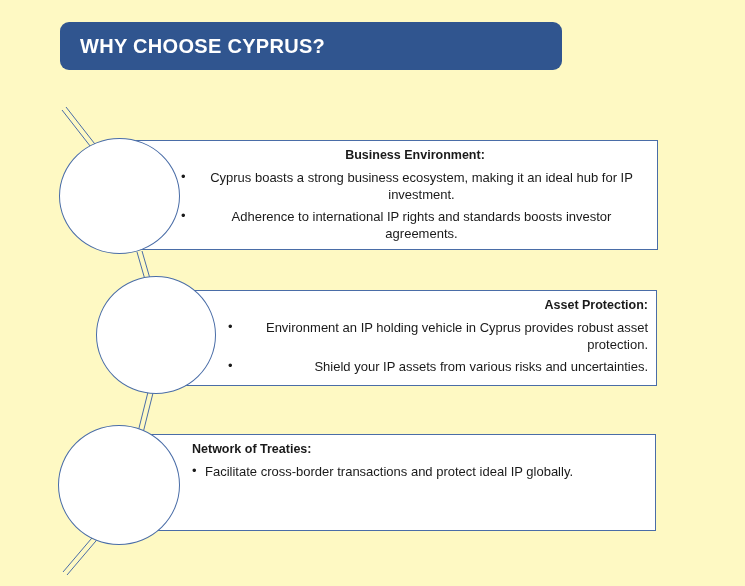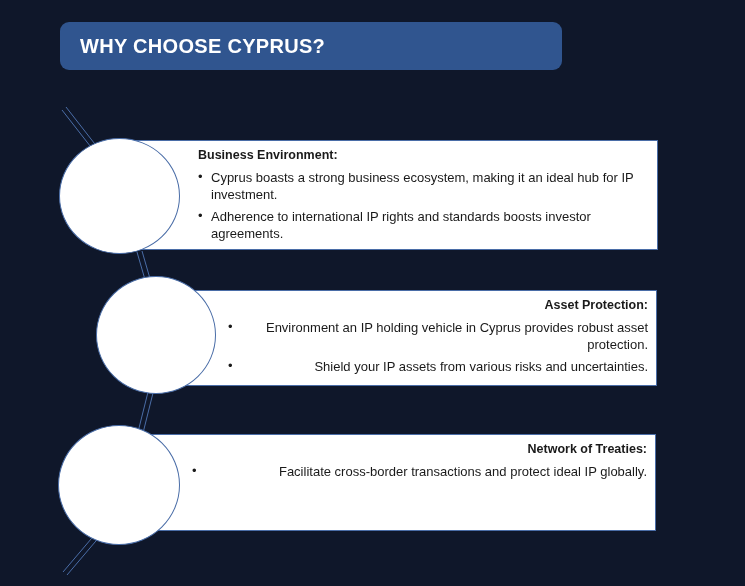--- a/index.html
+++ b/index.html
@@ -4,21 +4,21 @@
 <style>
   html, body {
     margin: 0;
     padding: 0;
     background: #ffffff;
   }
   #page {
     position: relative;
     width: 745px;
     height: 586px;
-    background: #0f172a;
+    background: #fef9c3;
     overflow: hidden;
     font-family: "Liberation Sans", sans-serif;
   }
 
   
   #title-banner {
     position: absolute;
     left: 60px;
     top: 22px;
     width: 502px;
@@ -129,42 +129,42 @@
       </g>
 
       <g>
         <line x1="97" y1="532" x2="63" y2="572"></line>
         <line x1="101" y1="535" x2="67" y2="575"></line>
       </g>
     </g>
   </svg>
 
   <div class="content-box" style="left:120px; top:140px; width:538px; height:110px;">
-    <div class="box-inner" style="left:77px; padding-top:7px;">
+    <div class="box-inner" style="left:60px; padding-top:7px;text-align:center;">
       <p class="block-heading">Business Environment:</p>
       <ul class="bullet-list">
         <li class="bullet-item">Cyprus boasts a strong business ecosystem, making it an ideal hub for IP investment.</li>
         <li class="bullet-item">Adherence to international IP rights and standards boosts investor agreements.</li>
       </ul>
     </div>
   </div>
   <div class="node-circle" style="left:59px; top:138px; width:121px; height:116px;"></div>
 
   <div class="content-box" style="left:155px; top:290px; width:502px; height:96px;text-align:right;">
     <div class="box-inner" style="left:72px; padding-top:7px;">
       <p class="block-heading">Asset Protection:</p>
       <ul class="bullet-list">
         <li class="bullet-item">Environment an IP holding vehicle in Cyprus provides robust asset protection.</li>
         <li class="bullet-item">Shield your IP assets from various risks and uncertainties.</li>
       </ul>
     </div>
   </div>
   <div class="node-circle" style="left:96px; top:276px; width:120px; height:118px;"></div>
 
-  <div class="content-box" style="left:119px; top:434px; width:537px; height:97px;text-align:right;">
+  <div class="content-box" style="left:119px; top:434px; width:537px; height:97px;">
     <div class="box-inner" style="left:72px; padding-top:7px;">
       <p class="block-heading">Network of Treaties:</p>
       <ul class="bullet-list">
         <li class="bullet-item">Facilitate cross-border transactions and protect ideal IP globally.</li>
       </ul>
     </div>
   </div>
   <div class="node-circle" style="left:58px; top:425px; width:122px; height:120px;"></div>
 
 </div>

